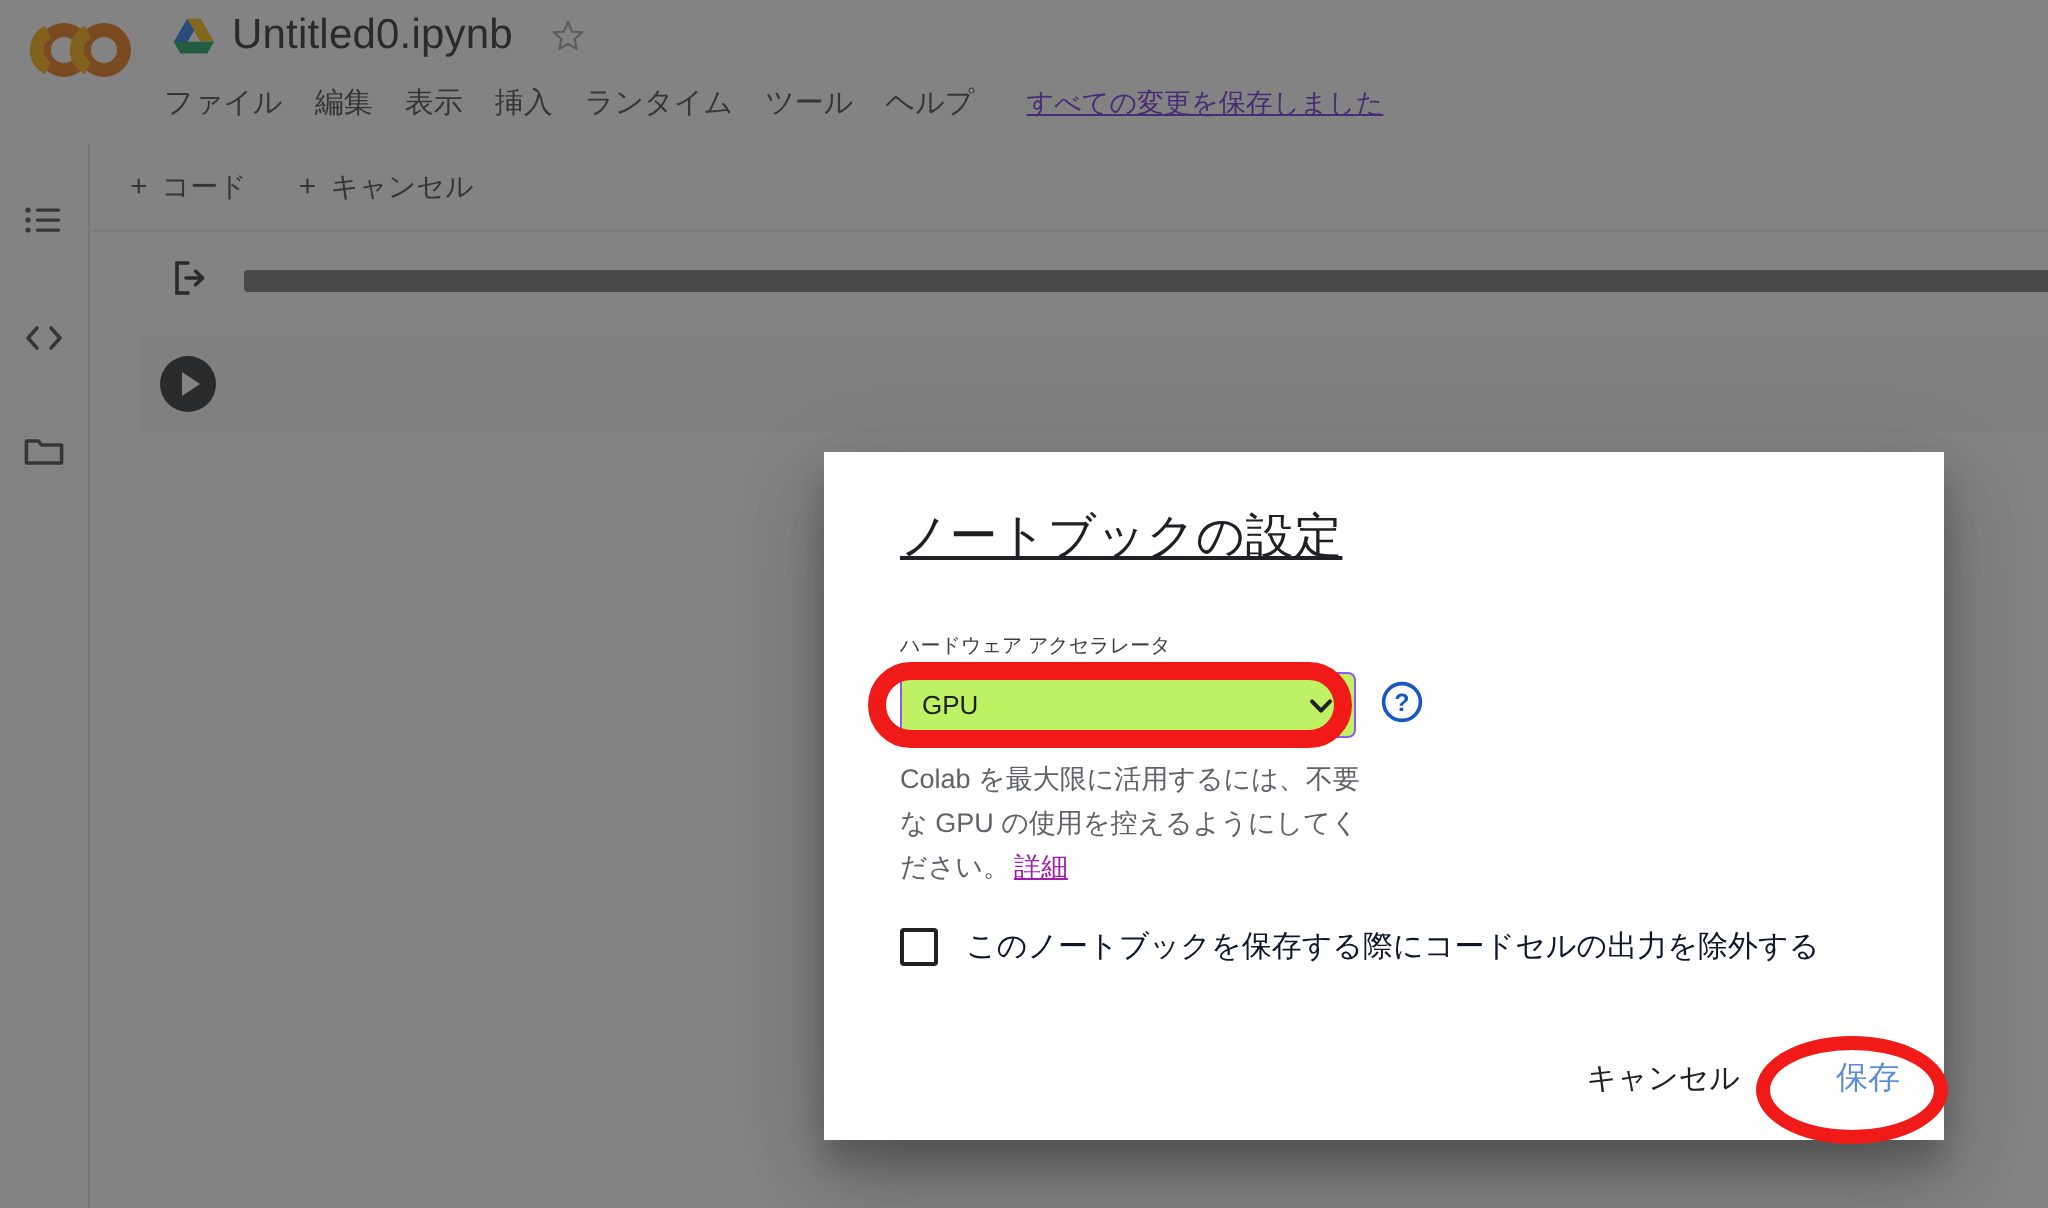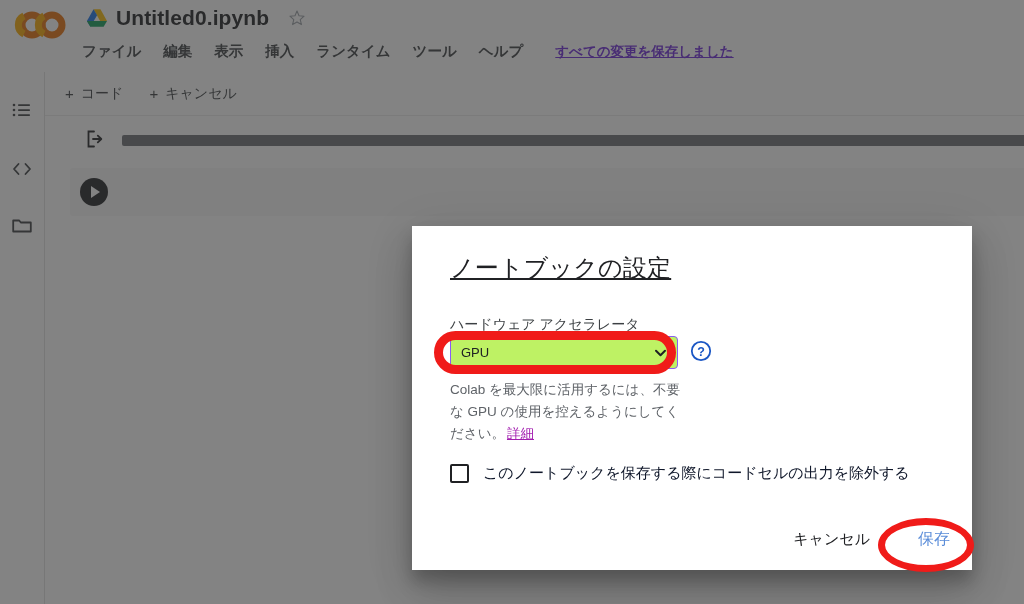--- a/index.html
+++ b/index.html
@@ -23,21 +23,20 @@
     background: #ffffff;
   }
 
   
   .header {
     position: absolute;
     top: 0; left: 0;
     width: 848px;
     height: 72px;
     background: #ffffff;
-    font-weight: bold;
   }
   .logo {
     position: absolute;
     left: 12px; top: 8px;
     width: 58px; height: 34px;
   }
   .title-row {
     position: absolute;
     left: 86px; top: 2px;
     height: 32px;
@@ -52,21 +51,21 @@
     letter-spacing: 0.1px;
     white-space: nowrap;
   }
   .star-icon { width: 20px; height: 20px; margin-left: 10px; display:block; }
 
   .menubar {
     position: absolute;
     left: 82px; top: 42px;
     display: flex;
     align-items: center;
-    gap: 22px;
+    gap: 16px;
     font-size: 14.5px;
     color: #3c4043;
     white-space: nowrap;
   }
   .menubar .menu-item { cursor: default; }
   .save-status {
     margin-left: 10px;
     font-size: 13.5px;
     color: #6d28d9;
     text-decoration: underline;
@@ -190,21 +189,21 @@
     position: absolute;
     left: 38px; top: 26px;
     font-size: 24px;
     color: #202124;
     letter-spacing: .2px;
     text-decoration: underline;
   }
   .field-label {
     position: absolute;
     left: 38px; top: 90px;
-    font-size: 14px;
+    font-size: 10px;
     color: #3c4043;
   }
   .select-wrap {
     position: absolute;
     left: 38px; top: 110px;
     width: 228px; height: 33px;
   }
   .fake-select {
     width: 228px; height: 33px;
     box-sizing: border-box;

